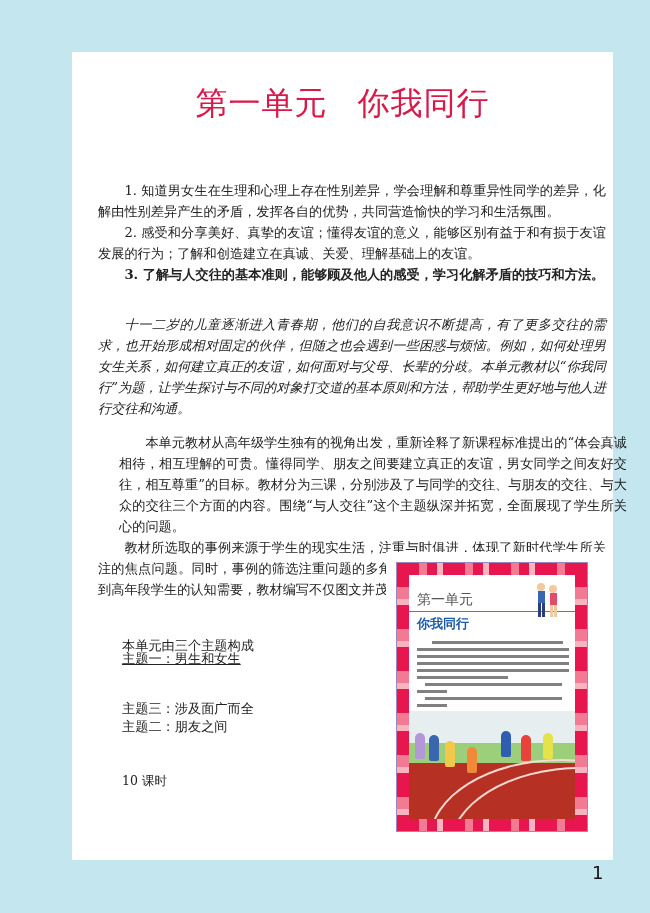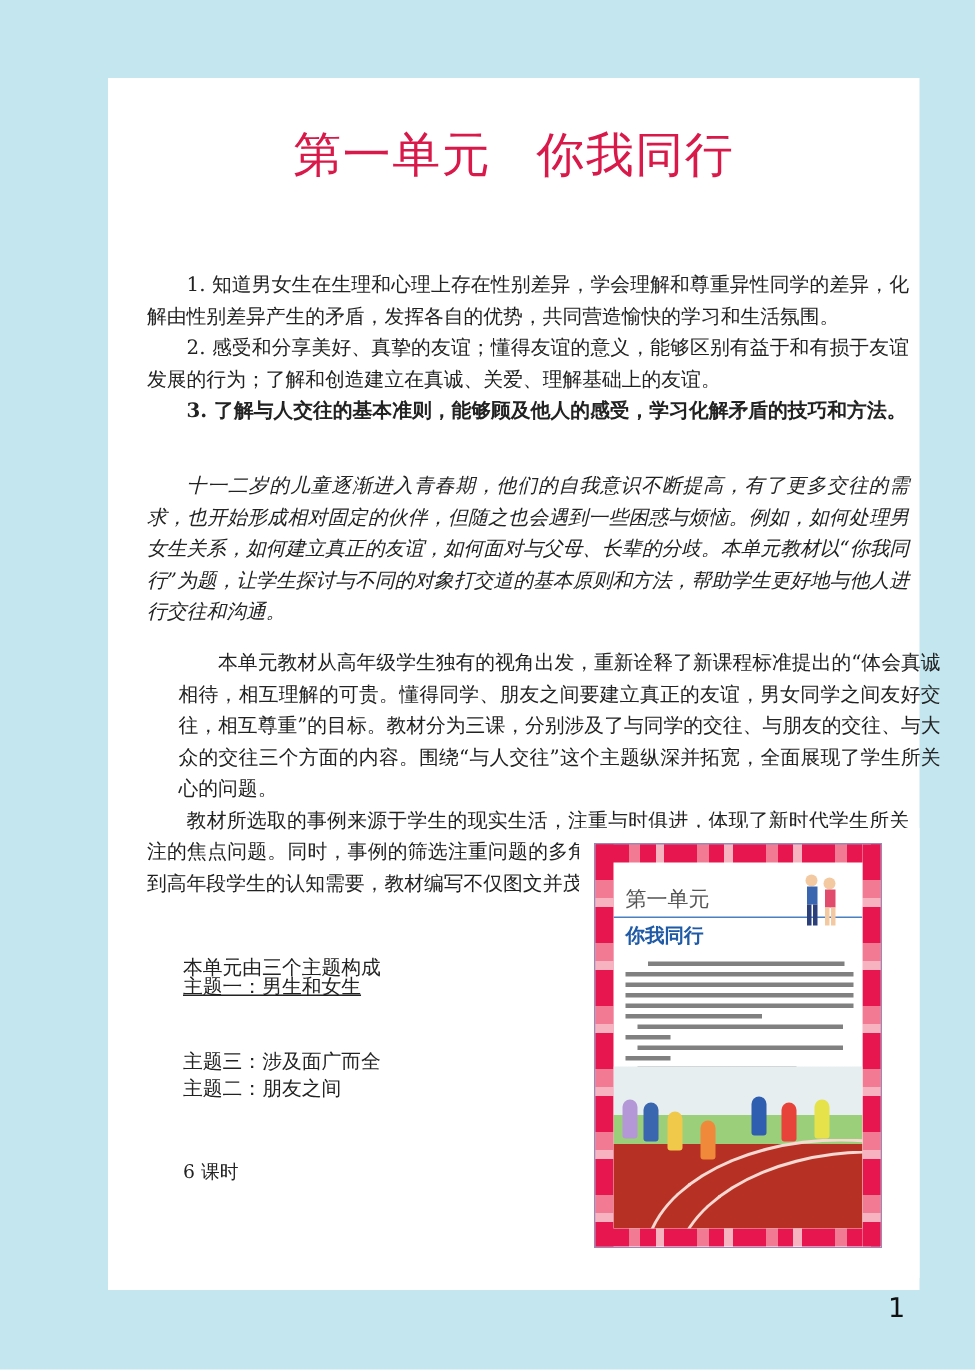--- a/index.html
+++ b/index.html
@@ -74,21 +74,21 @@
   <p class="para" style="top:380px;margin-left:21px;">本单元教材从高年级学生独有的视角出发，重新诠释了新课程标准提出的“体会真诚相待，相互理解的可贵。懂得同学、朋友之间要建立真正的友谊，男女同学之间友好交往，相互尊重”的目标。教材分为三课，分别涉及了与同学的交往、与朋友的交往、与大众的交往三个方面的内容。围绕“与人交往”这个主题纵深并拓宽，全面展现了学生所关心的问题。</p>
   <p class="para" style="top:485px; width:508px; height:126px;">
     <span>教材所选取的事例来源于学生的现实生活，注重与时俱进，体现了新时代学生所关注的焦点问题。同时，事例的筛选注重问题的多角度呈现，涉及面广而全。另外，考虑到高年段学生的认知需要，教材编写不仅图文并茂，还加大了文字叙述量。</span>
   </p>
 
   <div class="line" style="top:583px;">本单元由三个主题构成</div>
   <div class="line" style="top:596px;text-decoration:underline;">主题一：男生和女生</div>
   <div class="line" style="top:625px;margin-top:39px;">主题二：朋友之间</div>
   <div class="line" style="top:646px;">主题三：涉及面广而全</div>
 
-  <div class="line" style="top:718px; font-size:12.5px;">6 课时</div>
+  <div class="line" style="top:718px; font-size:12.5px;">10 课时</div>
 </div>
 
 <div style="position:absolute; left:386px; top:552px; width:227px; height:300px; background:#fff;"></div>
 
 <div class="thumb">
   <div class="sidebars-l"></div>
   <div class="sidebars-r"></div>
   <div class="inner">
     <div class="t1">第一单元</div>
     <div class="rule"></div>

